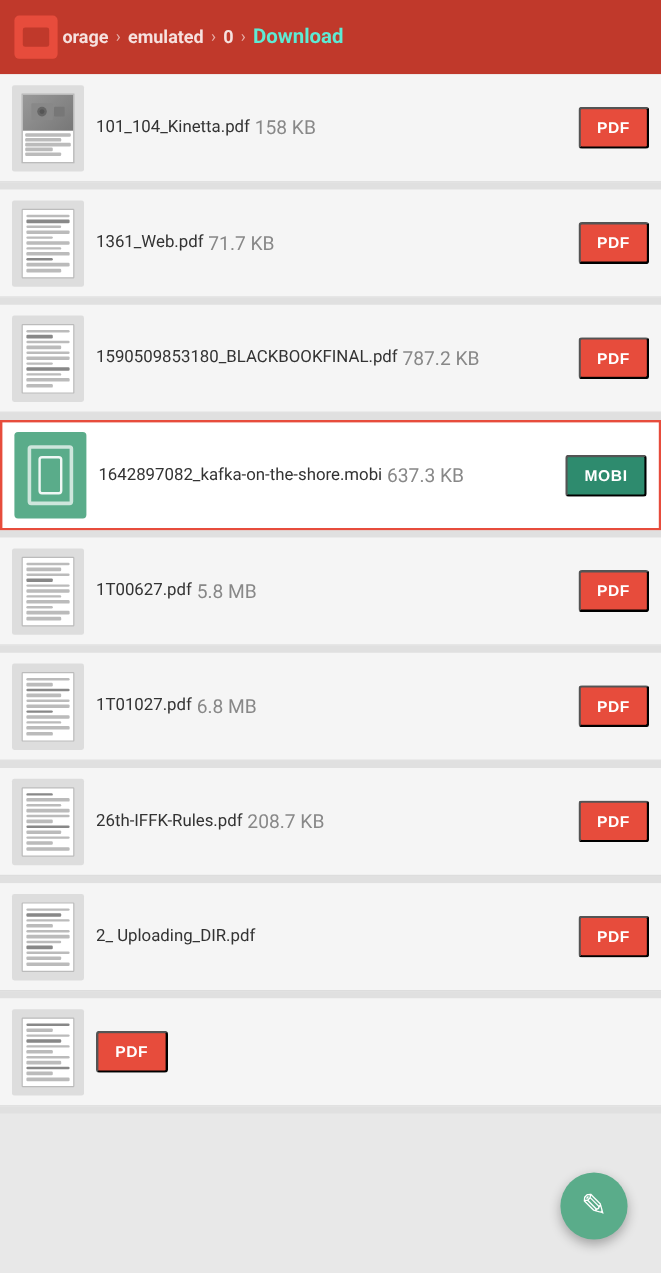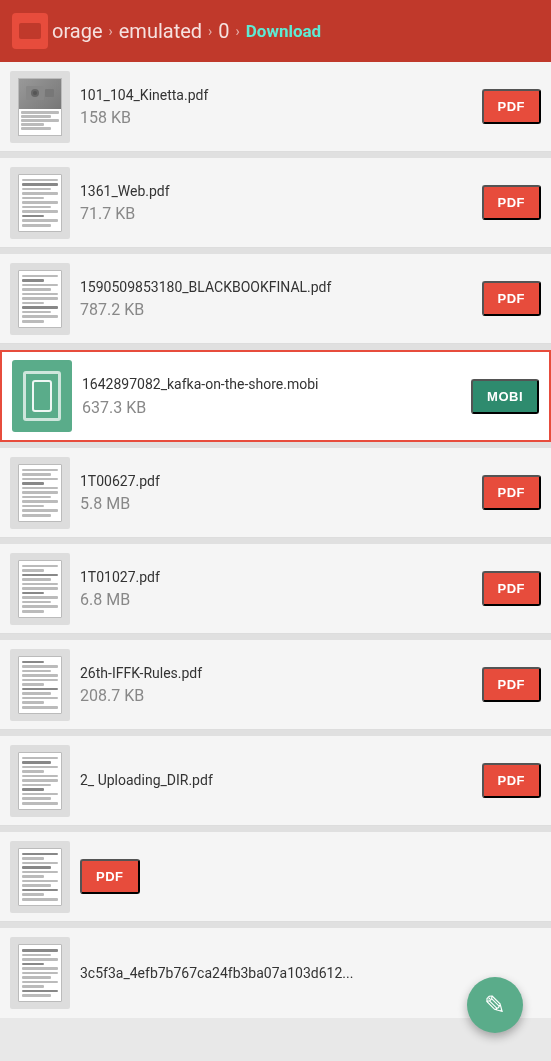--- a/index.html
+++ b/index.html
@@ -31,22 +31,22 @@
       flex-shrink: 0;
     }
     .header-logo-inner {
       width: 22px;
       height: 16px;
       background: #c0392b;
       border-radius: 2px;
     }
     .breadcrumb-item {
       color: rgba(255,255,255,0.85);
-      font-size: 20px;
-      font-weight: 400;
+      font-size: 15px;
+      font-weight: 700;
       text-align: center;
     }
     .breadcrumb-arrow {
       color: rgba(255,255,255,0.6);
       font-size: 14px;
       margin: 0 2px;
     }
     .breadcrumb-current {
       color: #5eead4;
       font-size: 17px;
@@ -130,21 +130,21 @@
       padding: 2px;
       display: flex;
       flex-direction: column;
       gap: 1px;
       background: #fff;
     }
 
     .file-info {
       flex: 1;
       display: flex;
-      flex-direction: column;
+      flex-direction: row;
       gap: 4px;
     }
     .file-name {
       font-size: 14px;
       color: #333;
       font-weight: 400;
       line-height: 1.3;
     }
     .file-size {
       font-size: 16px;
@@ -444,38 +444,18 @@
         <div class="thumb-line full dark"></div>
         <div class="thumb-line short"></div>
         <div class="thumb-line full"></div>
       </div>
     </div>
     <button class="file-badge badge-pdf">PDF</button>
   </div>
 
   <div class="list-separator"></div>
 
-  <div class="file-item-partial">
-    <div class="file-thumb">
-      <div class="thumb-pdf-lines">
-        <div class="thumb-line full dark"></div>
-        <div class="thumb-line medium"></div>
-        <div class="thumb-line full"></div>
-        <div class="thumb-line short dark"></div>
-        <div class="thumb-line full"></div>
-        <div class="thumb-line full"></div>
-        <div class="thumb-line medium"></div>
-        <div class="thumb-line full"></div>
-        <div class="thumb-line short"></div>
-        <div class="thumb-line full dark"></div>
-        <div class="thumb-line medium"></div>
-      </div>
-    </div>
-    <div class="file-info">
-      <span class="file-name">3c5f3a_4efb7b767ca24fb3ba07a103d612...</span>
-    </div>
-  </div>
 
 </div>
 
 <div class="fab">
   <span class="fab-icon">✎</span>
 </div>
 
 </body></html>

